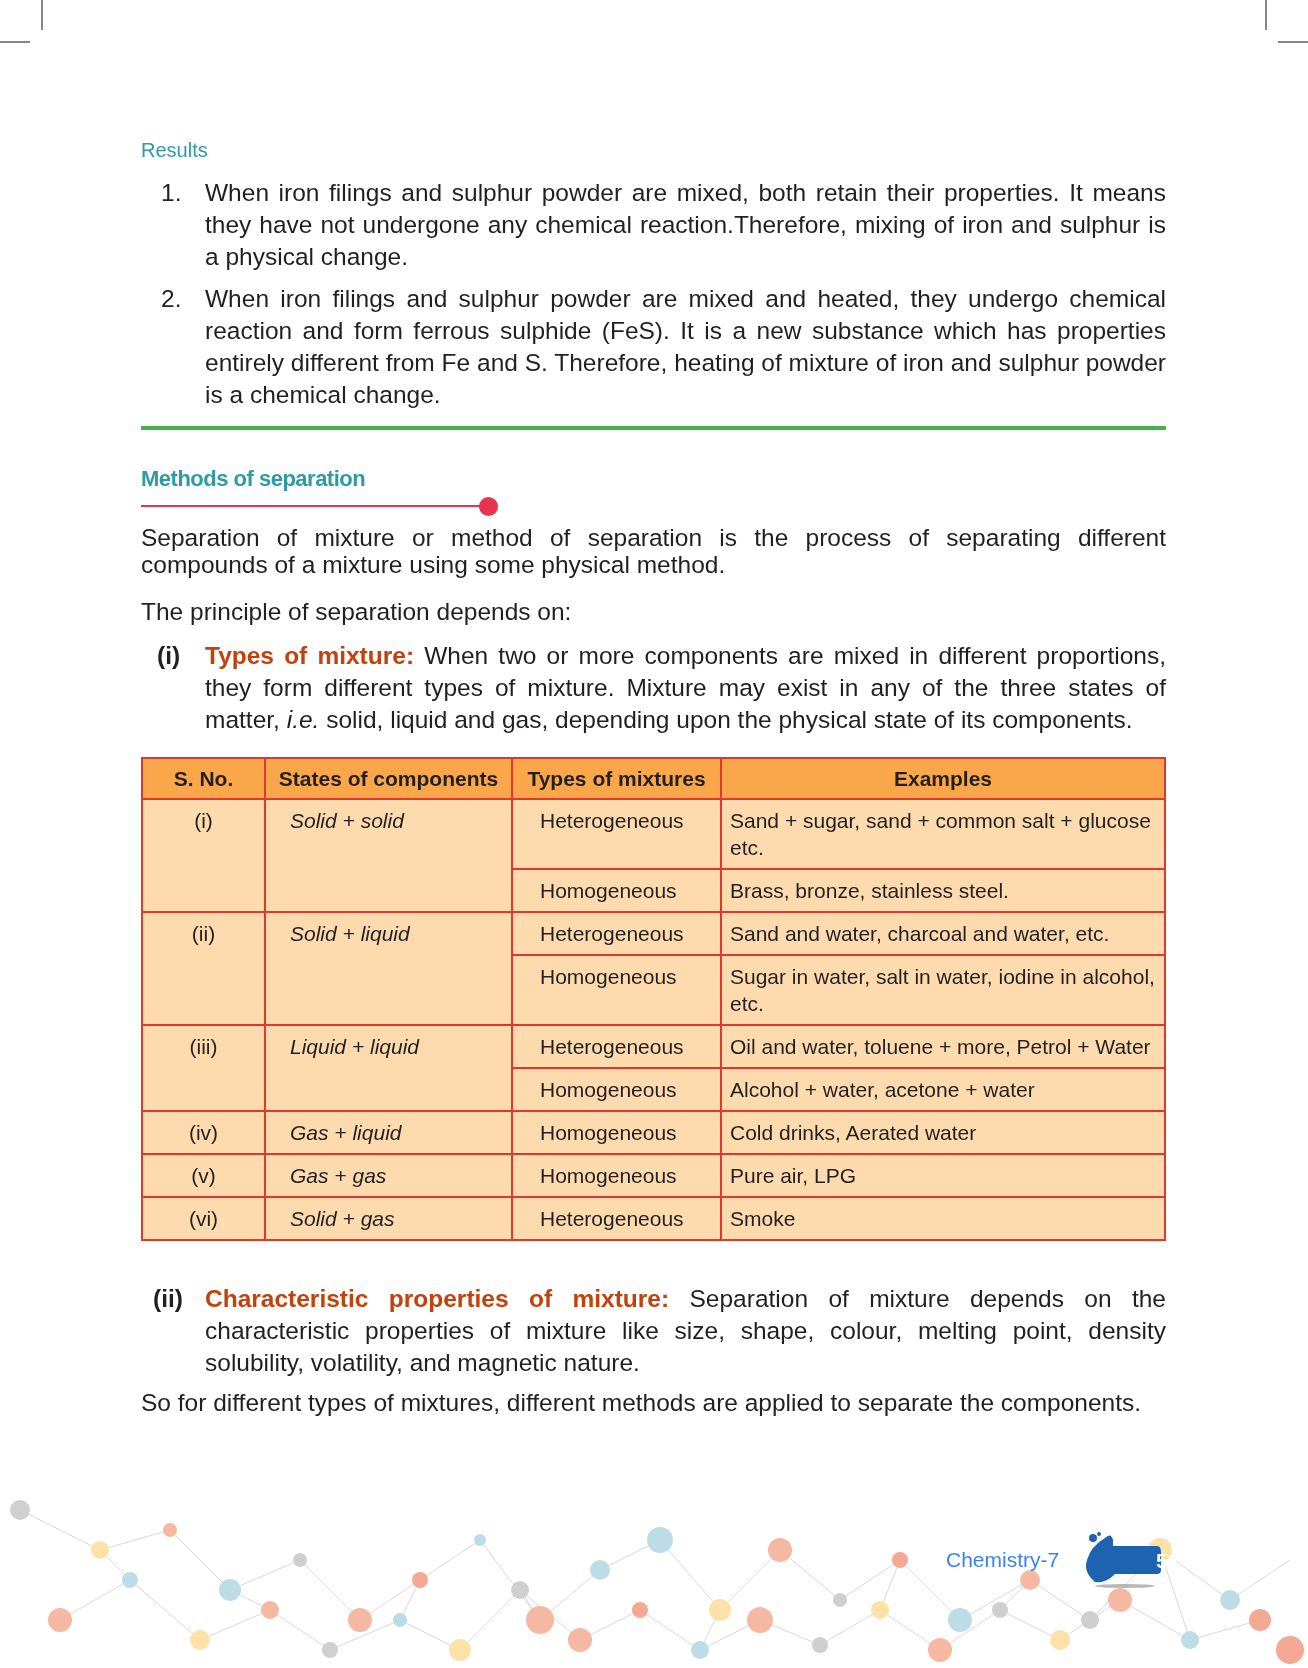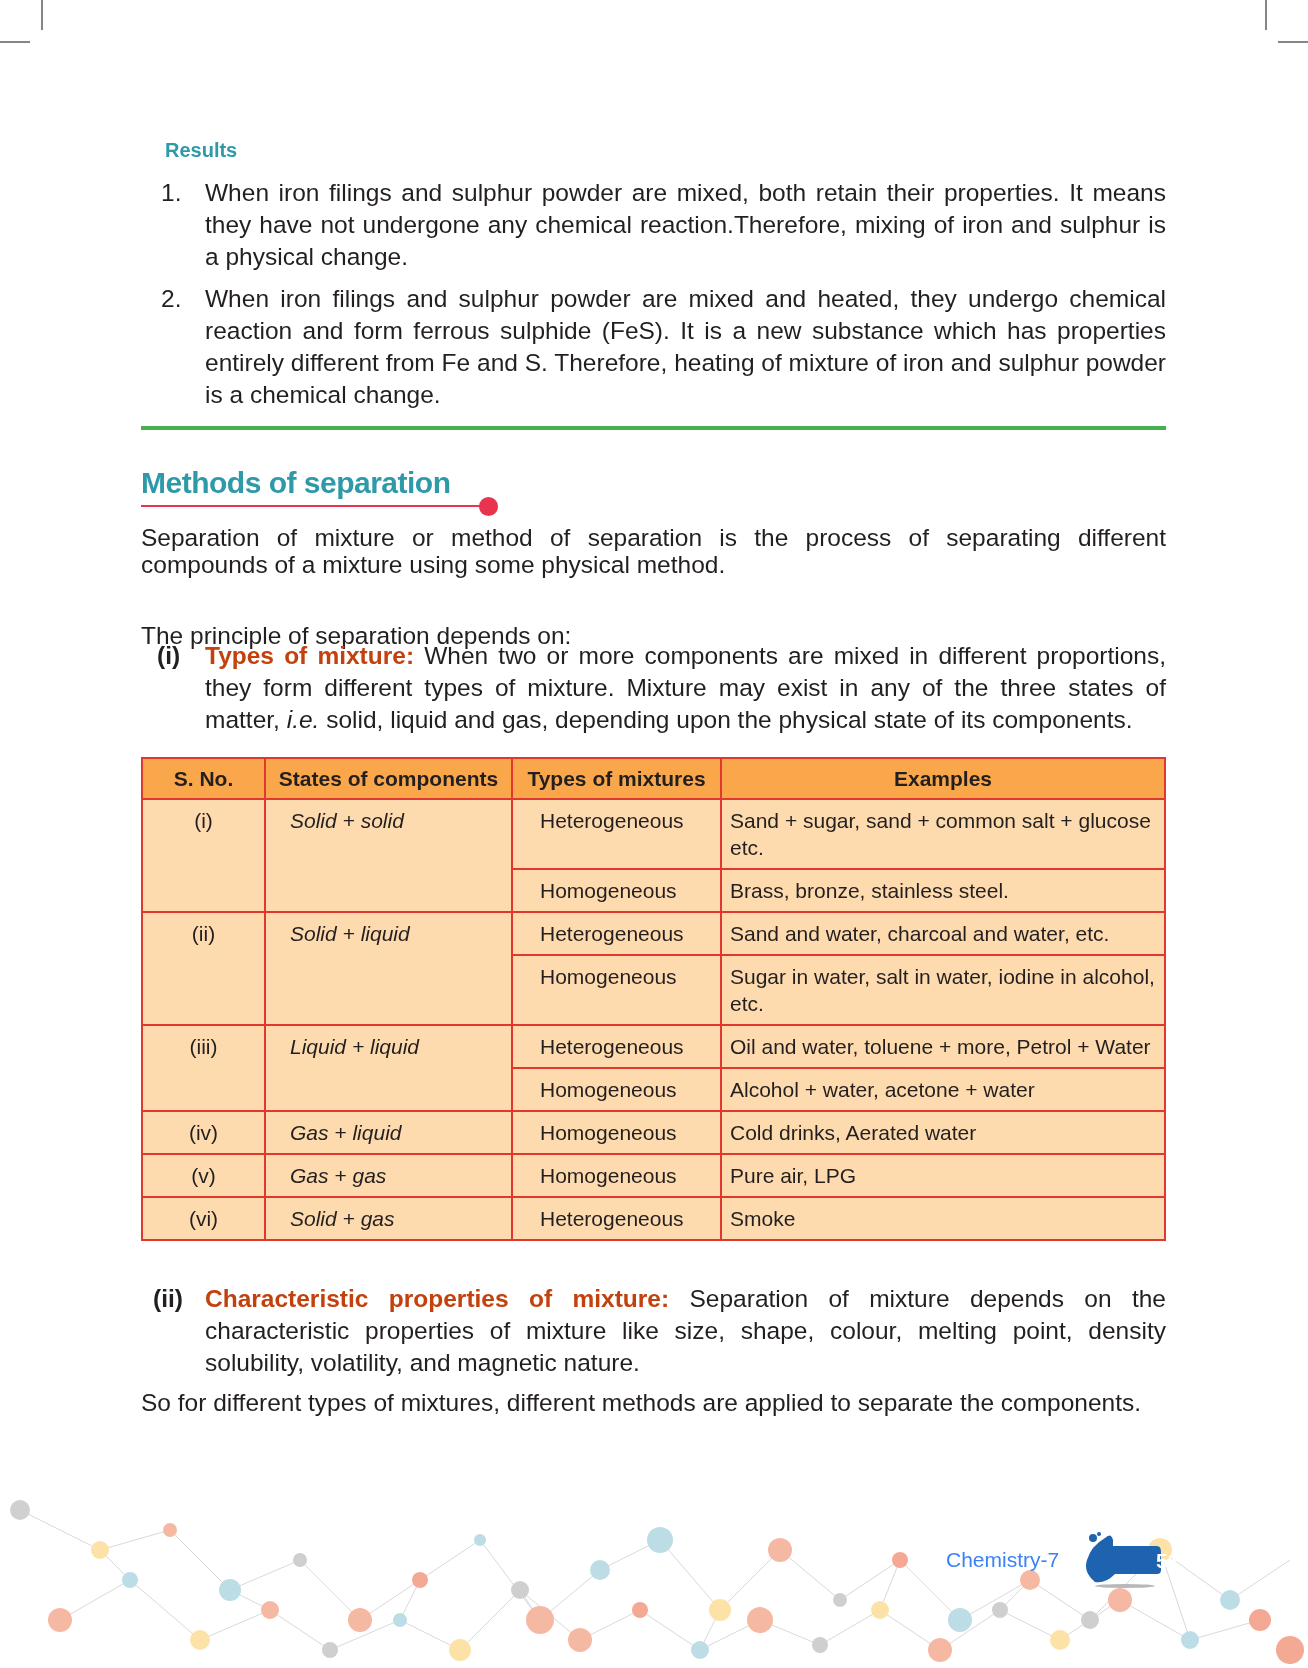--- a/index.html
+++ b/index.html
@@ -1,24 +1,24 @@
 <!DOCTYPE html>
 <html><head>
 <meta charset="utf-8">
 <style>
   html, body { margin:0; padding:0; }
   body { width:1308px; height:1668px; position:relative; background:#ffffff; overflow:hidden;
          font-family:"Liberation Sans", sans-serif; color:#231f20; }
   .crop { position:absolute; background:#8a8585; }
-  .results-label { position:absolute; left:141px; top:139px; font-size:20px; font-weight:bold; color:#2e9aa8;margin-left:24px; }
+  .results-label { position:absolute; left:141px; top:139px; font-size:20px; font-weight:normal; color:#2e9aa8; }
   .olist { position:absolute; left:141px; width:1025px; }
   .olist .item { position:relative; padding-left:64px; font-size:24.5px; line-height:32px; text-align:justify; margin-bottom:10px; }
   .olist .num { position:absolute; left:20px; top:0; }
   .green-rule { position:absolute; left:141px; width:1025px; top:426px; height:4px; background:#46b04a; }
-  .heading { position:absolute; left:141px; top:466px; font-size:30px; font-weight:bold; color:#2e9aa8; letter-spacing:-0.5px; }
+  .heading { position:absolute; left:141px; top:466px; font-size:22px; font-weight:bold; color:#2e9aa8; letter-spacing:-0.5px; }
   .heading-underline { position:absolute; left:141px; top:505px; width:342px; height:2px; background:#e9344f; }
   .heading-dot { position:absolute; left:479px; top:497px; width:19px; height:19px; border-radius:50%; background:#e9344f; }
   .para { position:absolute; left:141px; width:1025px; font-size:24.5px; line-height:27px; text-align:justify; }
   .sub { position:absolute; left:141px; width:1025px; font-size:24.5px; line-height:32px; text-align:justify; }
   .sub .roman { position:absolute; left:16px; top:0; font-weight:bold; }
   .sub .body { padding-left:64px; }
   .sub .kw { color:#c2410c; font-weight:bold; }
   table.mix { position:absolute; left:141px; top:757px; width:1025px; border-collapse:collapse;
               font-size:21px; background:#fddbae; }
   table.mix th, table.mix td { border:2px solid #e0382e; vertical-align:top; }
@@ -53,21 +53,21 @@
   </div>
 </div>
 
 <div class="green-rule"></div>
 
 <div class="heading">Methods of separation</div>
 <div class="heading-underline"></div>
 <div class="heading-dot"></div>
 
 <div class="para" style="top:524px;">Separation of mixture or method of separation is the process of separating different compounds of a mixture using some physical method.</div>
-<div class="para" style="top:598px;margin-top:24px;">The principle of separation depends on:</div>
+<div class="para" style="top:598px;">The principle of separation depends on:</div>
 
 <div class="sub" style="top:640px;">
   <span class="roman">(i)</span>
   <div class="body"><span class="kw">Types of mixture:</span><span> When two or more components are mixed in different proportions, they form different types of mixture. Mixture may exist in any of the three states of matter, </span><i>i.e.</i><span> solid, liquid and gas, depending upon the physical state of its components.</span></div>
 </div>
 
 <table class="mix">
   <colgroup>
     <col style="width:123px">
       <col style="width:247px">

